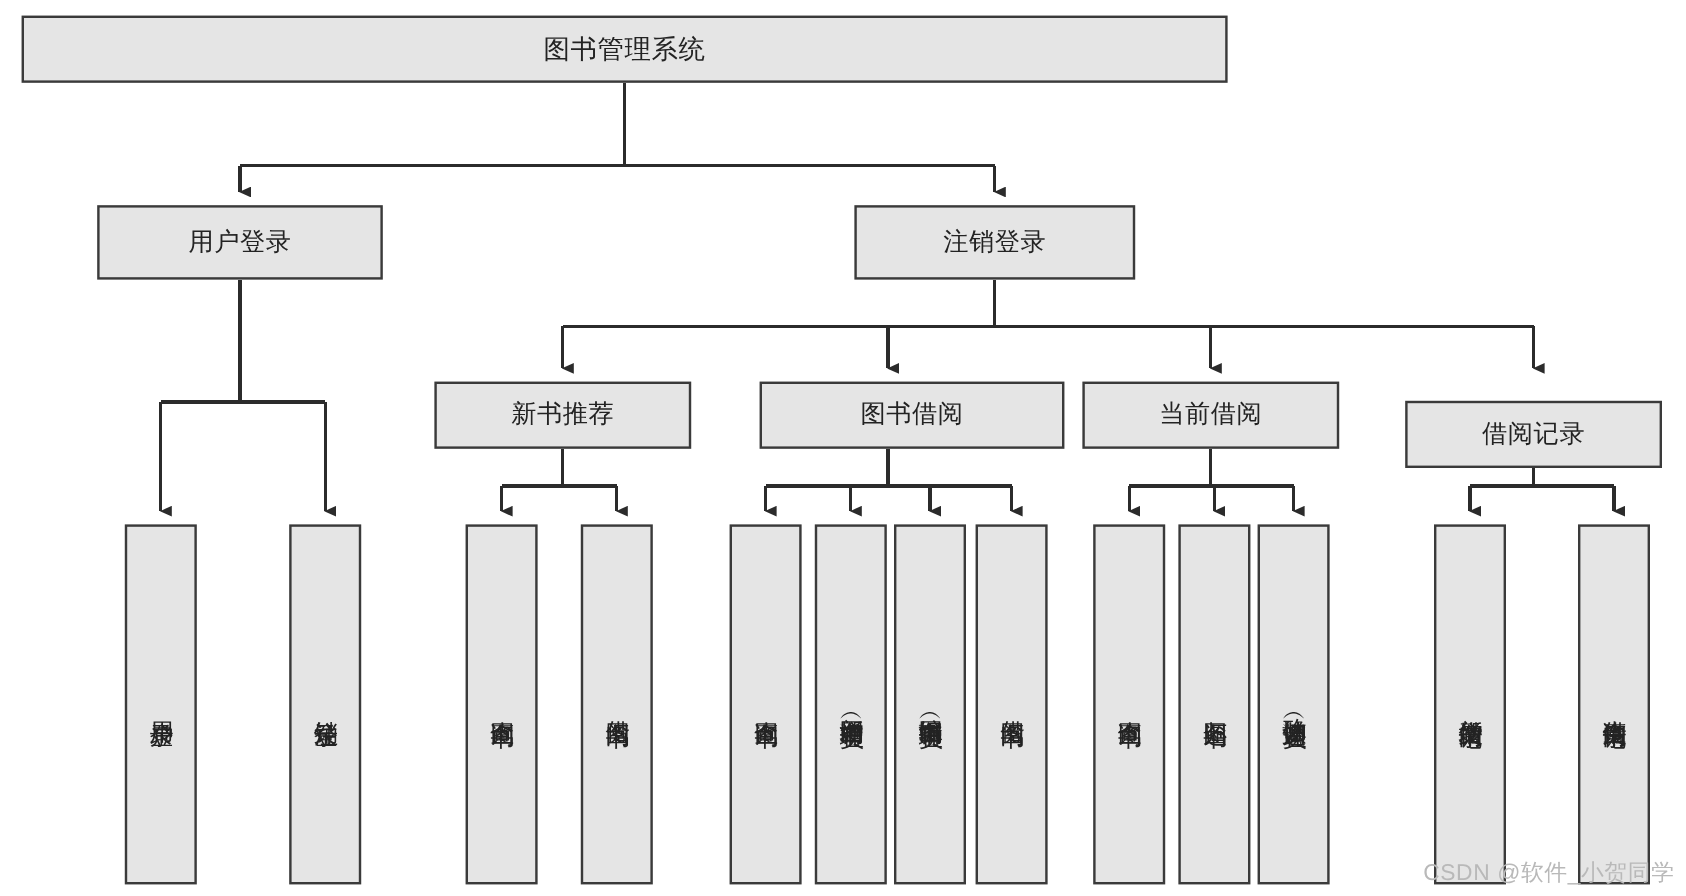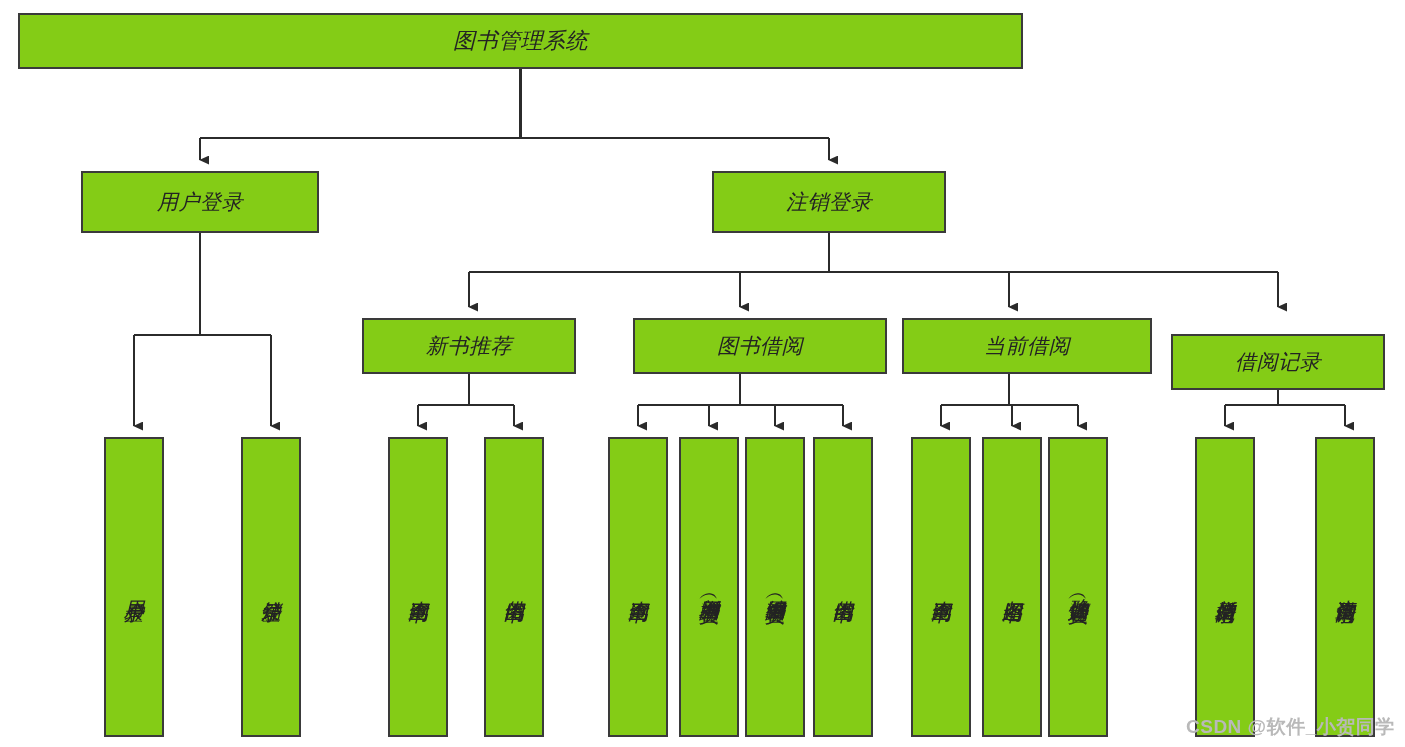--- a/index.html
+++ b/index.html
@@ -17,27 +17,26 @@
   #diagram-root {
     position: absolute;
     left: 0;
     top: 0;
     width: 1405px;
     height: 747px;
   }
   .node-box {
     position: absolute;
     box-sizing: border-box;
-    background: #84cc16;
+    background: #e5e5e5;
     border: 2.5px solid #3a3a3a;
     display: flex;
     align-items: center;
     justify-content: center;
     color: #1d1d1d;
-    font-style: italic;
   }
   .node-label {
     font-size: 21px;
     line-height: 1.15;
     letter-spacing: 0.5px;
     white-space: nowrap;
     color: #232323;
   }
   .node-box.vertical {
     align-items: center;
@@ -65,21 +64,20 @@
     pointer-events: none;
   }
   #watermark {
     position: absolute;
     left: 1186px;
     top: 714px;
     font-size: 19px;
     color: #b9b9b9;
     white-space: nowrap;
     letter-spacing: 0.5px;
-    font-weight: bold;
   }
 </style>
 </head>
 <body>
 
 <div id="diagram-root">
 
   <svg id="connector-layer" viewBox="0 0 1405 747" width="1405" height="747" xmlns="http://www.w3.org/2000/svg">
     <defs>
       <marker id="arrowhead" markerWidth="9" markerHeight="10" refX="4.5" refY="9.2" orient="auto" markerUnits="userSpaceOnUse">
@@ -156,21 +154,21 @@
       </div>
       <div class="node-box leaf vertical" style="left: 679px; top: 437px; width: 60px; height: 300px;">
         <span class="node-label">新增图书（管理员）</span>
       </div>
       <div class="node-box leaf vertical" style="left: 745px; top: 437px; width: 60px; height: 300px;">
         <span class="node-label">编辑图书（管理员）</span>
       </div>
       <div class="node-box leaf vertical" style="left: 813px; top: 437px; width: 60px; height: 300px;">
         <span class="node-label">借阅图书</span>
       </div>
-      <div class="node-box level3" style="left: 902px; top: 318px; width: 250px; height: 56px;">
+      <div class="node-box level3" style="left: 902px; top: 318px; width: 214px; height: 56px;">
         <span class="node-label">当前借阅</span>
       </div>
       <div class="node-box leaf vertical" style="left: 911px; top: 437px; width: 60px; height: 300px;">
         <span class="node-label">查询图书</span>
       </div>
       <div class="node-box leaf vertical" style="left: 982px; top: 437px; width: 60px; height: 300px;">
         <span class="node-label">归还图书</span>
       </div>
       <div class="node-box leaf vertical" style="left: 1048px; top: 437px; width: 60px; height: 300px;">
         <span class="node-label">确认归还（管理员）</span>

